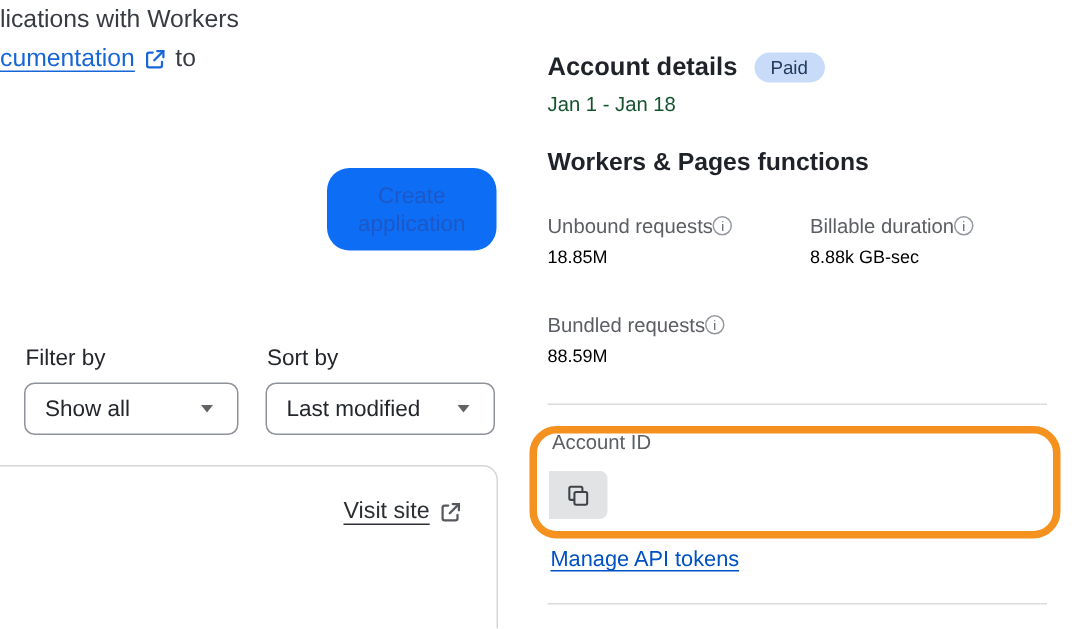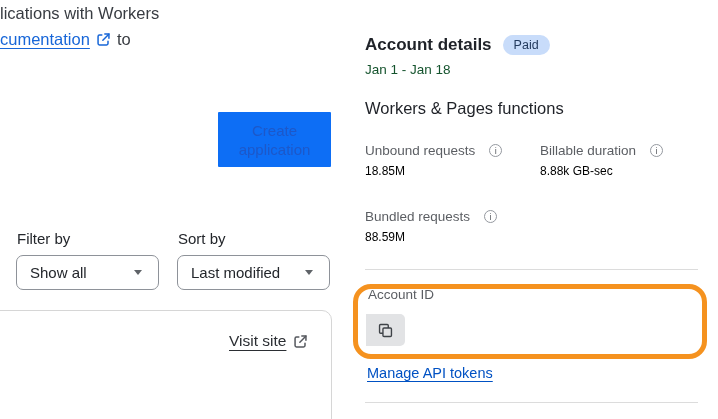--- a/index.html
+++ b/index.html
@@ -8,21 +8,21 @@
     font-family:"Liberation Sans", sans-serif;color:#23262b;
   }
   
   .intro{position:absolute;left:0;top:112;font-size:16.5px;line-height:26px;color:#383c42;}
   .intro .line{white-space:nowrap;height:26px;display:flex;align-items:center;gap:6px;}
   a.blue-link{color:var(--color-link,#1766d8);text-decoration:underline;text-underline-offset:3px;cursor:pointer;}
   .ext-icon{display:inline-flex;}
   .create-btn{
     position:absolute;left:218px;top:112px;width:113px;height:55px;
     background:var(--color-button,#0d6ef5);color:var(--color-button_text,#1d58c9);
-    border:none;border-radius:1px;font-family:inherit;font-size:15px;line-height:19px;
+    border:none;border-radius:15px;font-family:inherit;font-size:15px;line-height:19px;
     display:flex;align-items:center;justify-content:center;text-align:center;cursor:pointer;
   }
   .field-label{position:absolute;font-size:15px;color:#23262b;}
   .select{
     position:absolute;top:255px;height:35px;box-sizing:border-box;background:#fff;
     border:1.2px solid #8e9299;border-radius:7px;display:flex;align-items:center;
     justify-content:space-between;padding:0 16px 0 13px;font-size:15px;color:#23262b;cursor:pointer;
   }
   .caret{width:0;height:0;border-left:4.5px solid transparent;border-right:4.5px solid transparent;border-top:5.5px solid #5f6368;}
   .card{
@@ -36,23 +36,23 @@
   }
   .visit-link .ext-icon{color:#55585e;}
   
   .acct-title-row{position:absolute;left:365px;top:35px;display:flex;align-items:flex-start;gap:11px;}
   .acct-title{font-size:17px;font-weight:700;color:#1f2228;}
   .badge{
     background:var(--color-badge_bg,#c8dcfa);color:var(--color-badge_text,#223a5e);
     font-size:12.5px;padding:3px 11px;border-radius:999px;
   }
   .date-range{position:absolute;left:365px;top:62px;font-size:13.5px;color:#14532d;}
-  .fn-title{position:absolute;left:365px;top:99px;font-size:16.5px;font-weight:400;color:#1f2228;}
+  .fn-title{position:absolute;left:365px;top:99px;font-size:16.5px;font-weight:700;color:#1f2228;}
   .metric{position:absolute;}
-  .metric .m-label{font-size:13.5px;color:#5b5e63;display:flex;align-items:center;gap:14px;}
+  .metric .m-label{font-size:13.5px;color:#5b5e63;display:flex;align-items:center;gap:0;}
   .metric .m-value{font-size:12px;color:#000000;margin-top:6px;}
   .info-icon{
     width:13px;height:13px;border:1.1px solid #9599a0;border-radius:50%;box-sizing:border-box;
     display:inline-flex;align-items:center;justify-content:center;
     font-size:9px;color:#5b5e63;font-style:normal;cursor:pointer;
   }
   .divider{position:absolute;left:365px;width:333px;height:1px;background:#dcdcdc;}
   .highlight{
     position:absolute;left:353px;top:284px;width:354px;height:75px;box-sizing:border-box;
     border:5px solid var(--color-highlight,#f5921f);border-radius:18px;pointer-events:none;

